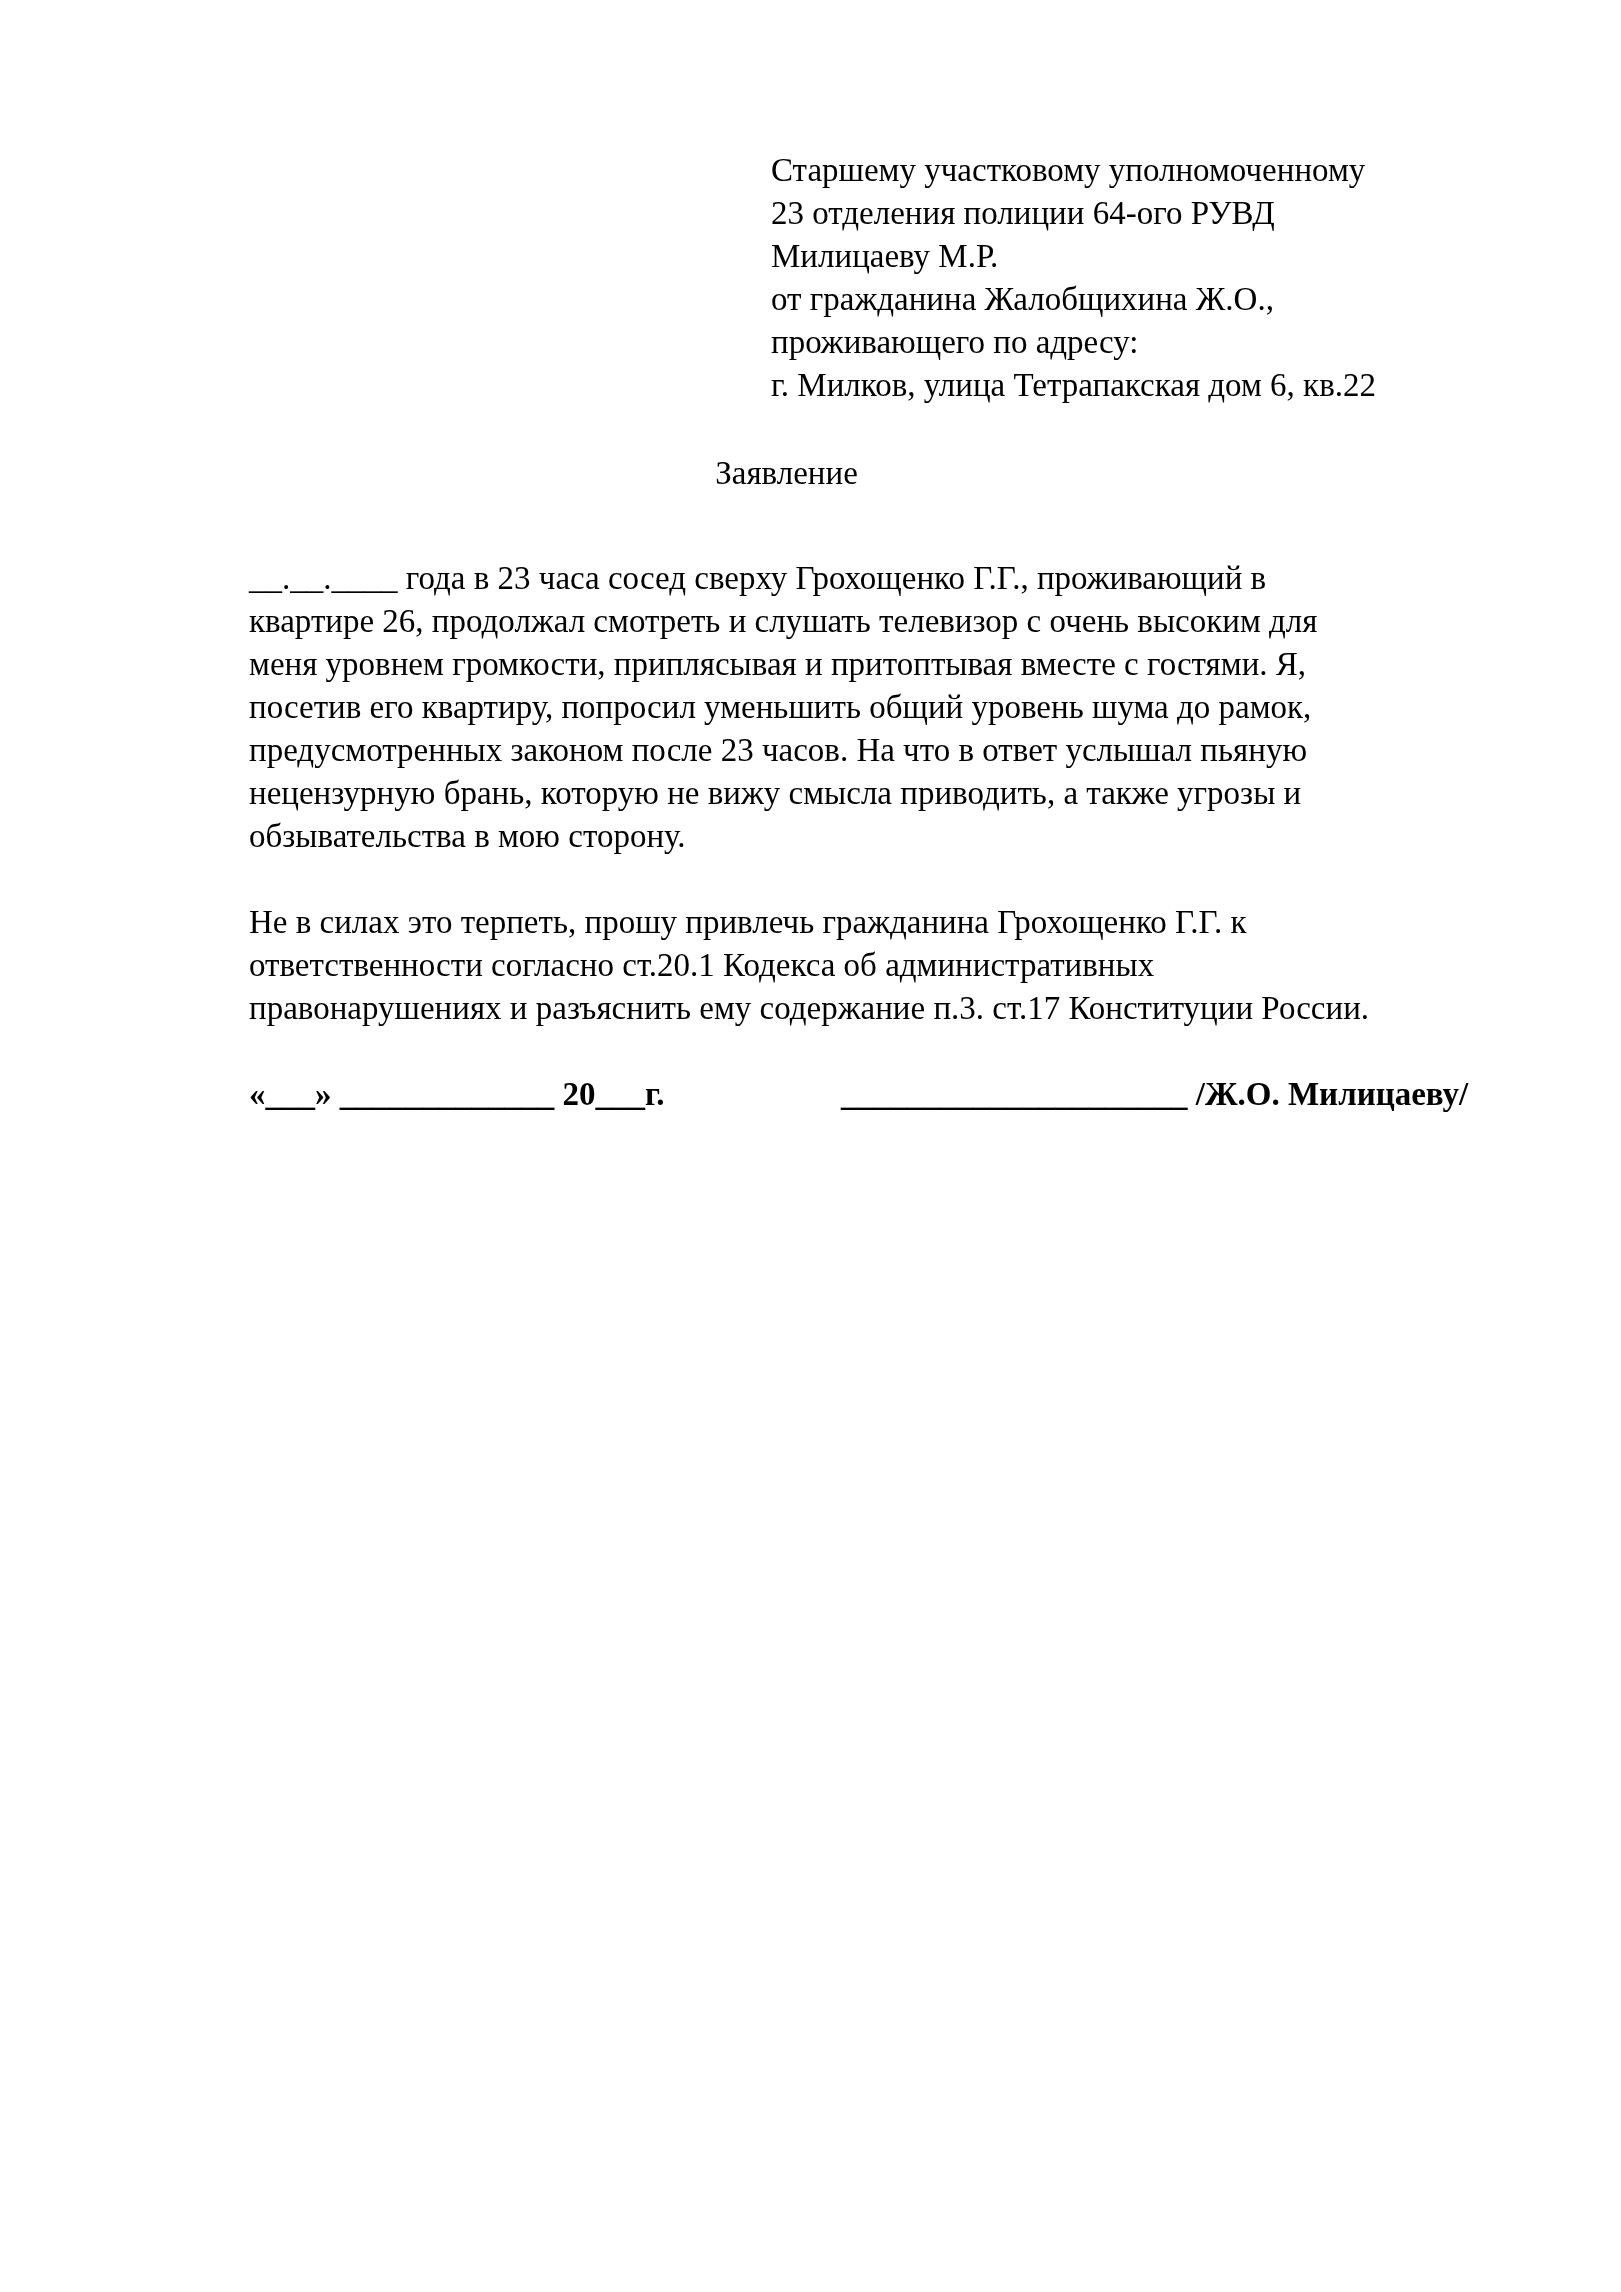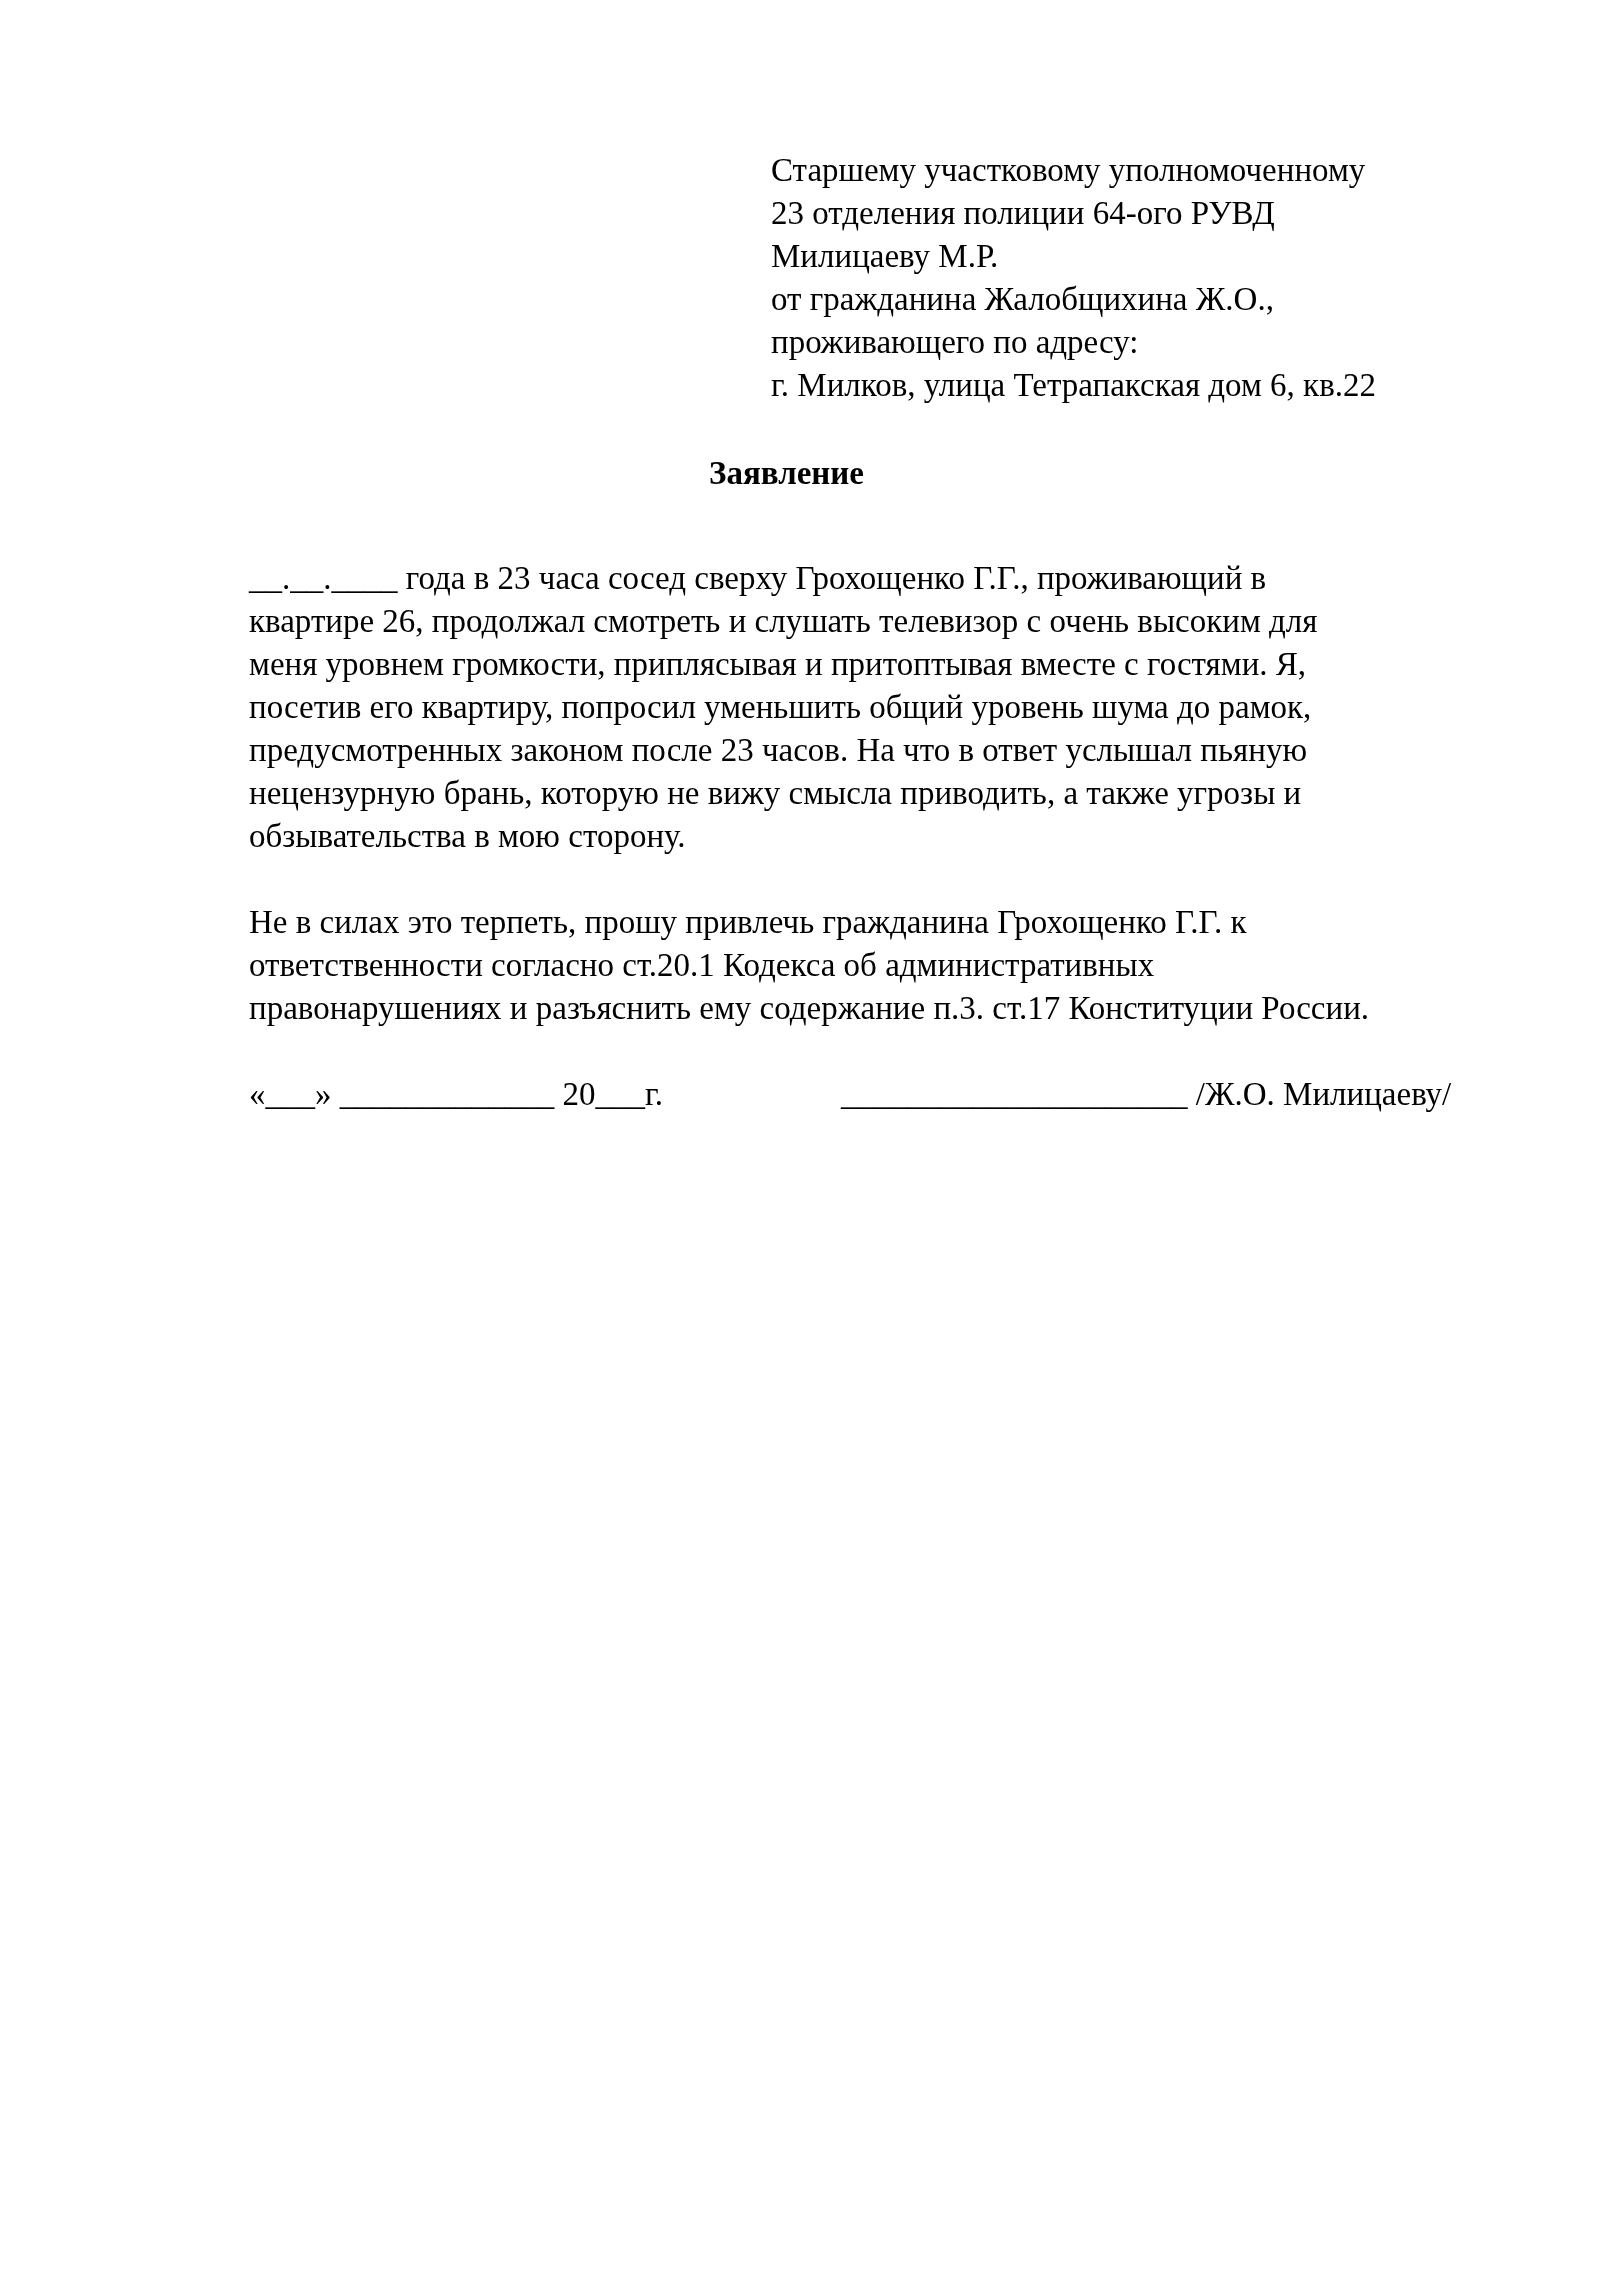--- a/index.html
+++ b/index.html
@@ -23,39 +23,40 @@
     font-size: 33px;
     line-height: 43px;
     white-space: pre-line;
   }
   .doc-title {
     position: absolute;
     left: 231px;
     top: 452px;
     width: 1111px;
     text-align: center;
-    font-weight: bold;
+    font-weight: normal;
     font-size: 33px;
     line-height: 43px;
   }
   .doc-body {
     position: absolute;
     left: 249px;
     top: 557px;
     width: 1372px;
     font-size: 33px;
     line-height: 43px;
   }
   .para {
     margin: 0 0 43px 0;
     white-space: pre-line;
   }
   .sig-row {
     position: relative;
     height: 43px;
+    font-weight: bold;
   }
   .sig-date {
     position: absolute;
     left: 0;
     top: 0;
     white-space: pre;
   }
   .sig-name {
     position: absolute;
     left: 592px;

